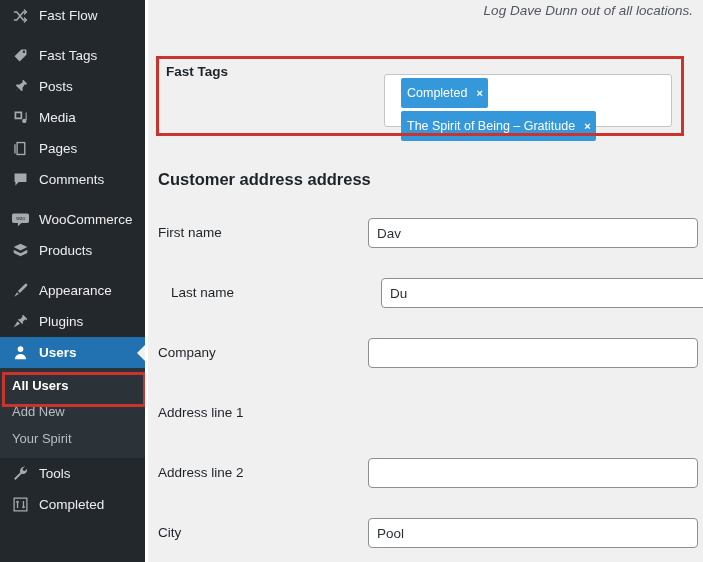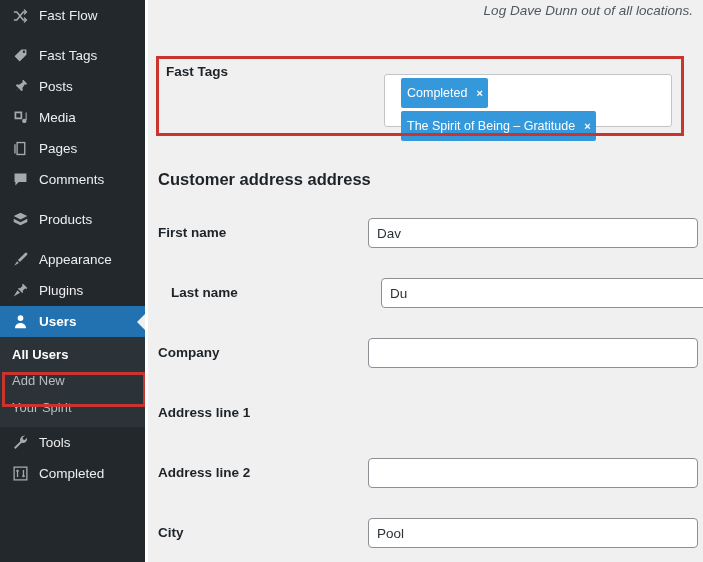--- a/index.html
+++ b/index.html
@@ -182,21 +182,21 @@
     font-size: 16.5px;
     font-weight: 700;
     color: #1d2327;
   }
 
   .field-row { position: absolute; left: 10px; width: 540px; height: 30px; }
   .field-label {
     position: absolute;
     left: 0; top: 7px;
     font-size: 13.5px;
-    font-weight: 700;
+    font-weight: 400;
     color: #1d2327;
     white-space: nowrap;
   }
   .field-input {
     position: absolute;
     left: 210px;
     top: 0;
     width: 330px;
     height: 30px;
     background: #ffffff;
@@ -274,20 +274,29 @@
       <span class="m-ico">
         <svg width="17" height="17" viewBox="0 0 20 20" fill="currentColor">
             <path d="M3 3h14v10H8l-4 4v-4H3V3z"></path>
           </svg>
       </span>
       <span class="m-label">Comments</span>
     </div>
 
     <div class="spacer-sm"></div>
 
+    <div class="menu-item">
+      <span class="m-ico">
+        <svg width="17" height="15" viewBox="0 0 20 16" fill="currentColor">
+            <path d="M2 1h16a2 2 0 012 2v7a2 2 0 01-2 2h-7l-4 4v-4H2a2 2 0 01-2-2V3a2 2 0 012-2z" fill="currentColor"></path>
+            <text x="10" y="8.6" font-size="5.5" text-anchor="middle" fill="#23282d" font-family="Liberation Sans, sans-serif">woo</text>
+          </svg>
+      </span>
+      <span class="m-label">WooCommerce</span>
+    </div>
 
     <div class="menu-item">
       <span class="m-ico">
         <svg width="17" height="17" viewBox="0 0 20 20" fill="currentColor">
             <path d="M10 2L2 6l8 4 8-4-8-4z"></path>
             <path d="M2 9.2l8 4 8-4v3.6l-8 4-8-4V9.2z"></path>
           </svg>
       </span>
       <span class="m-label">Products</span>
     </div>

